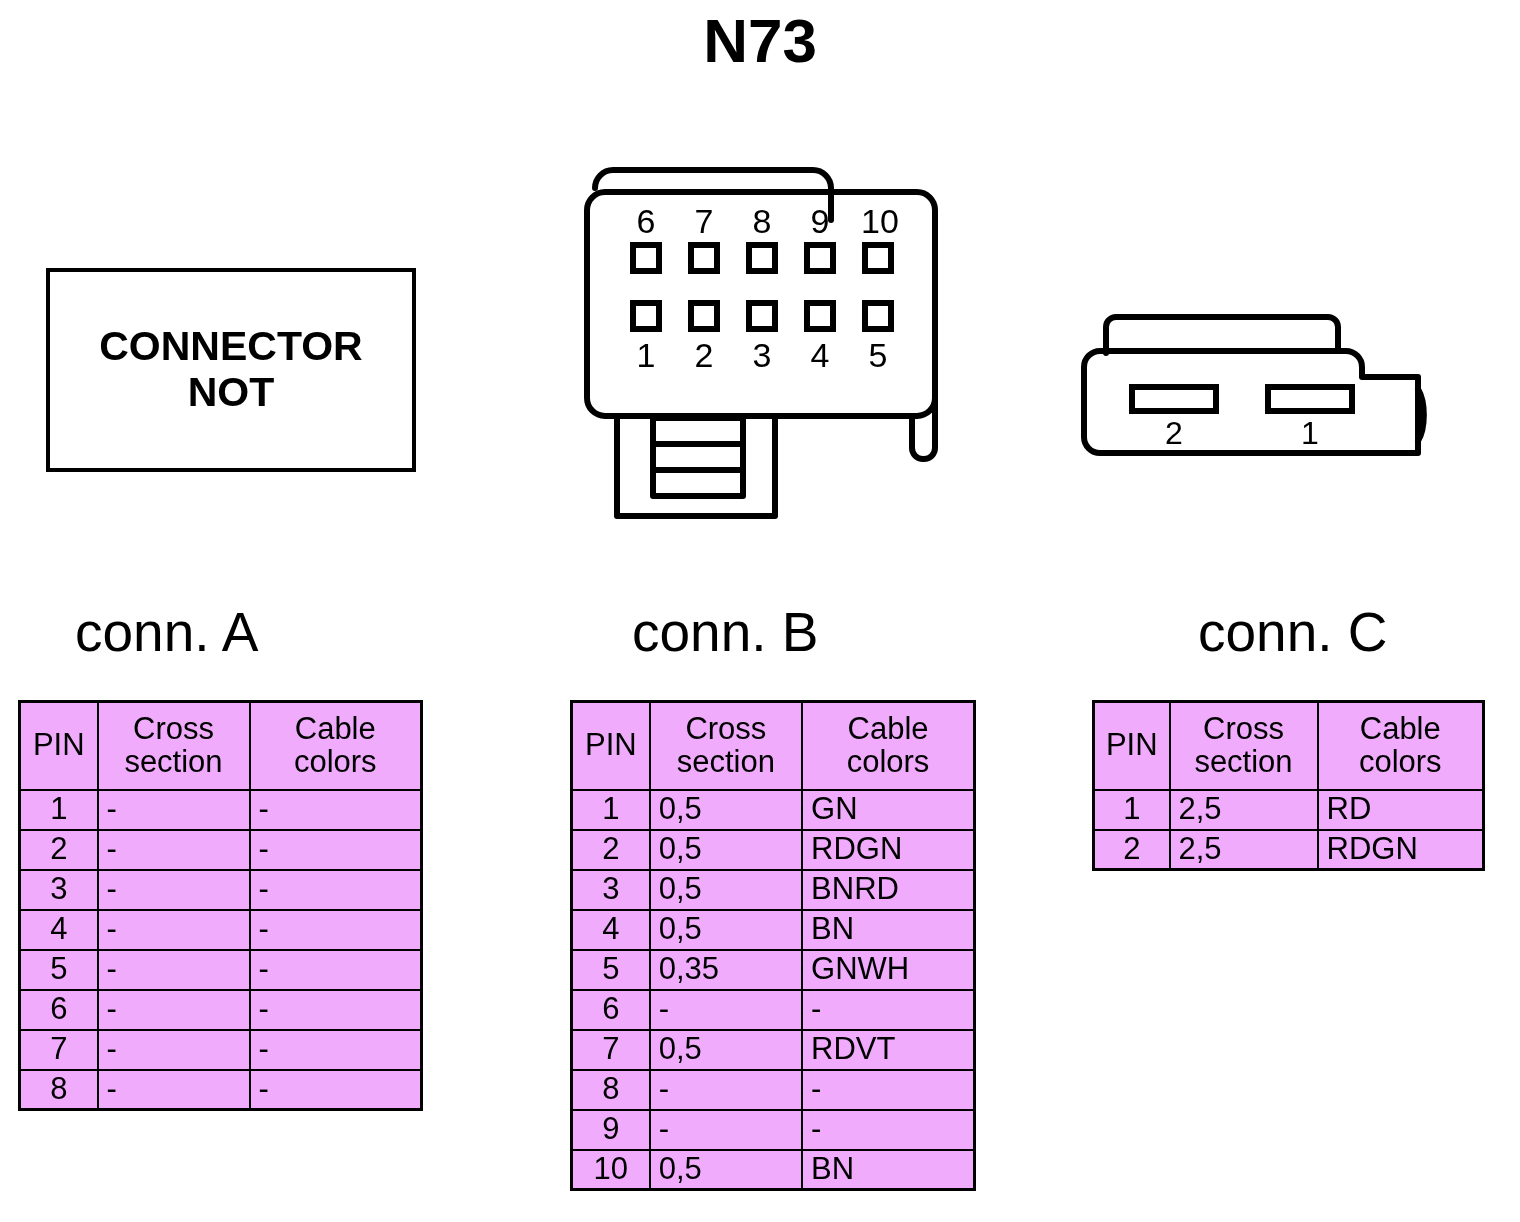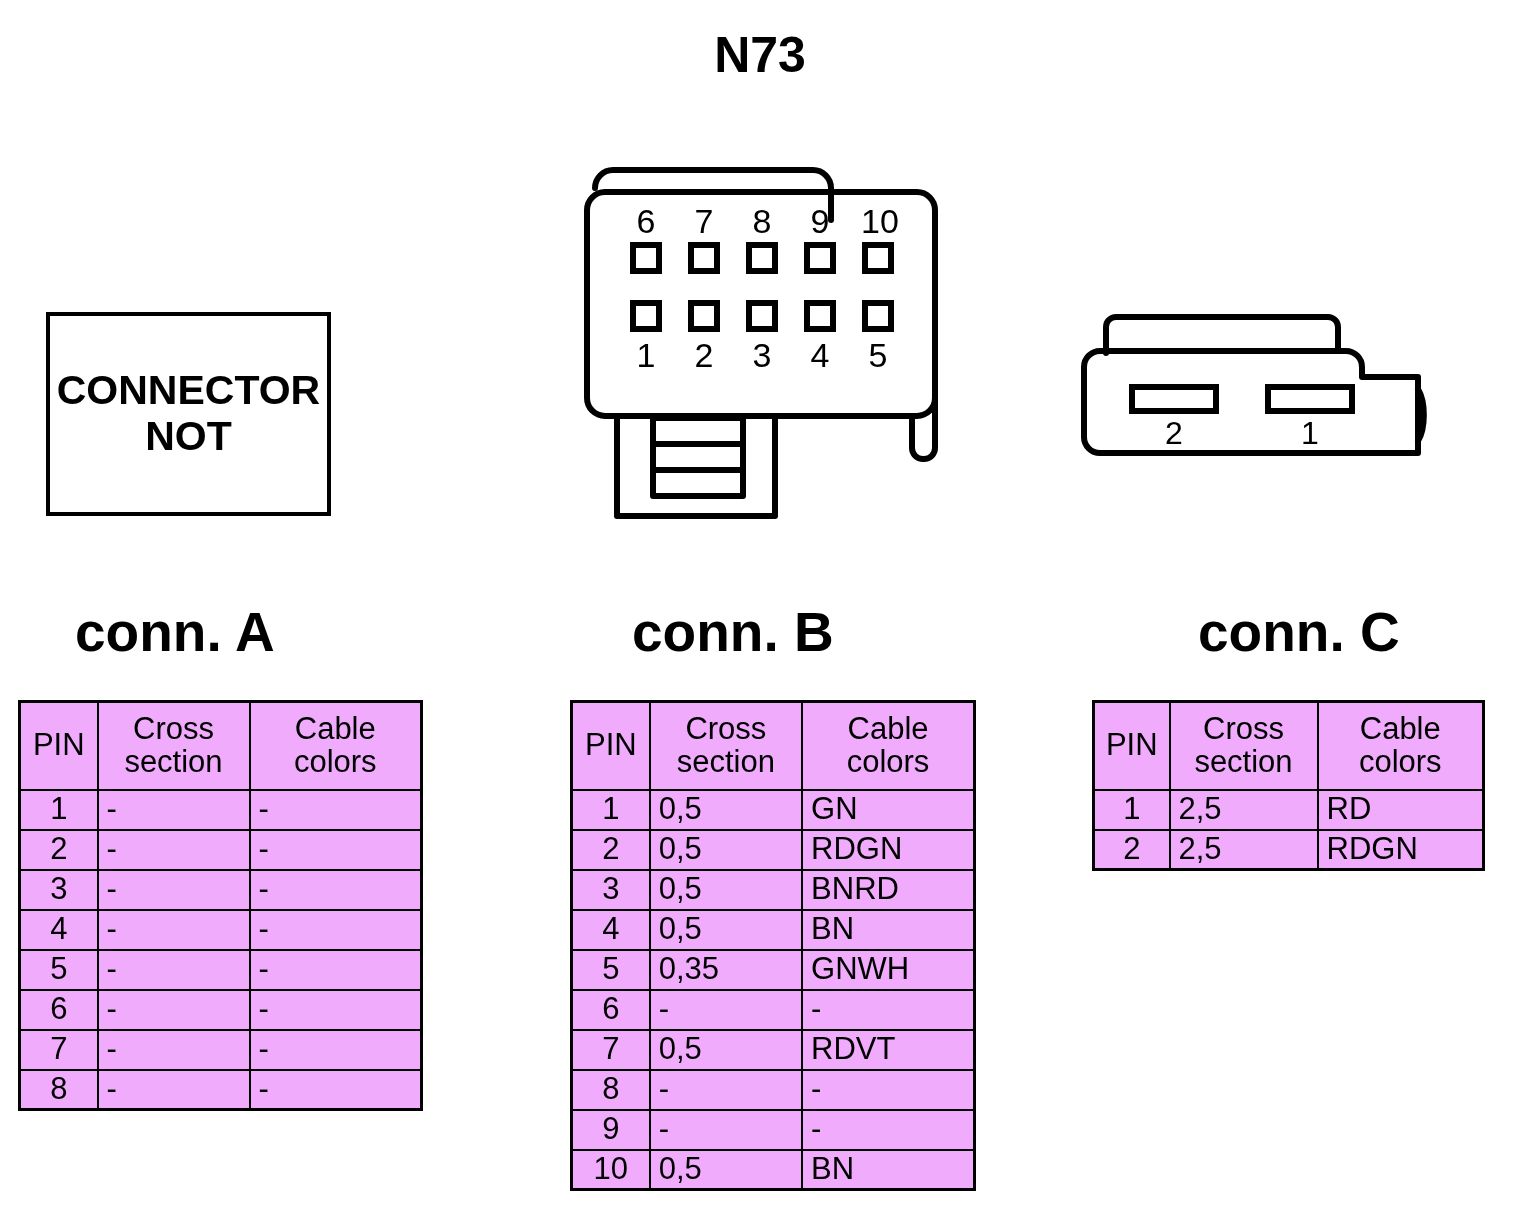--- a/index.html
+++ b/index.html
@@ -17,42 +17,40 @@
     overflow: hidden;
   }
 
   
   #page-title {
     position: absolute;
     left: 0;
     top: 10px;
     width: 1520px;
     text-align: center;
-    font-size: 50px;
+    font-size: 62px;
     font-weight: bold;
     letter-spacing: 0px;
     line-height: 1;
-    margin-top: 20px;
   }
 
   
   #not-available-box {
     position: absolute;
     left: 46px;
     top: 268px;
-    width: 285px;
+    width: 370px;
     height: 204px;
     border: 4px solid #000;
     box-sizing: border-box;
     display: flex;
     flex-direction: column;
     align-items: center;
     justify-content: center;
     line-height: 1.12;
-    margin-top: 44px;
   }
   #not-available-box .na-line {
     font-size: 41px;
     font-weight: bold;
     text-align: center;
     white-space: nowrap;
   }
 
   
   #conn-b-drawing {
@@ -82,21 +80,21 @@
     font-family: "Liberation Sans", sans-serif;
     font-size: 32px;
     fill: #000;
     text-anchor: middle;
   }
 
   
   .conn-heading {
     position: absolute;
     font-size: 55px;
-    font-weight: bold;
+    font-weight: normal;
     line-height: 1;
     white-space: nowrap;
   }
   #conn-a-heading { left: 75px;   top: 605px; }
   #conn-b-heading { left: 632px;  top: 605px; }
   #conn-c-heading { left: 1165px; top: 605px; margin-left: 33px; }
 
   
   .pin-table {
     position: absolute;

